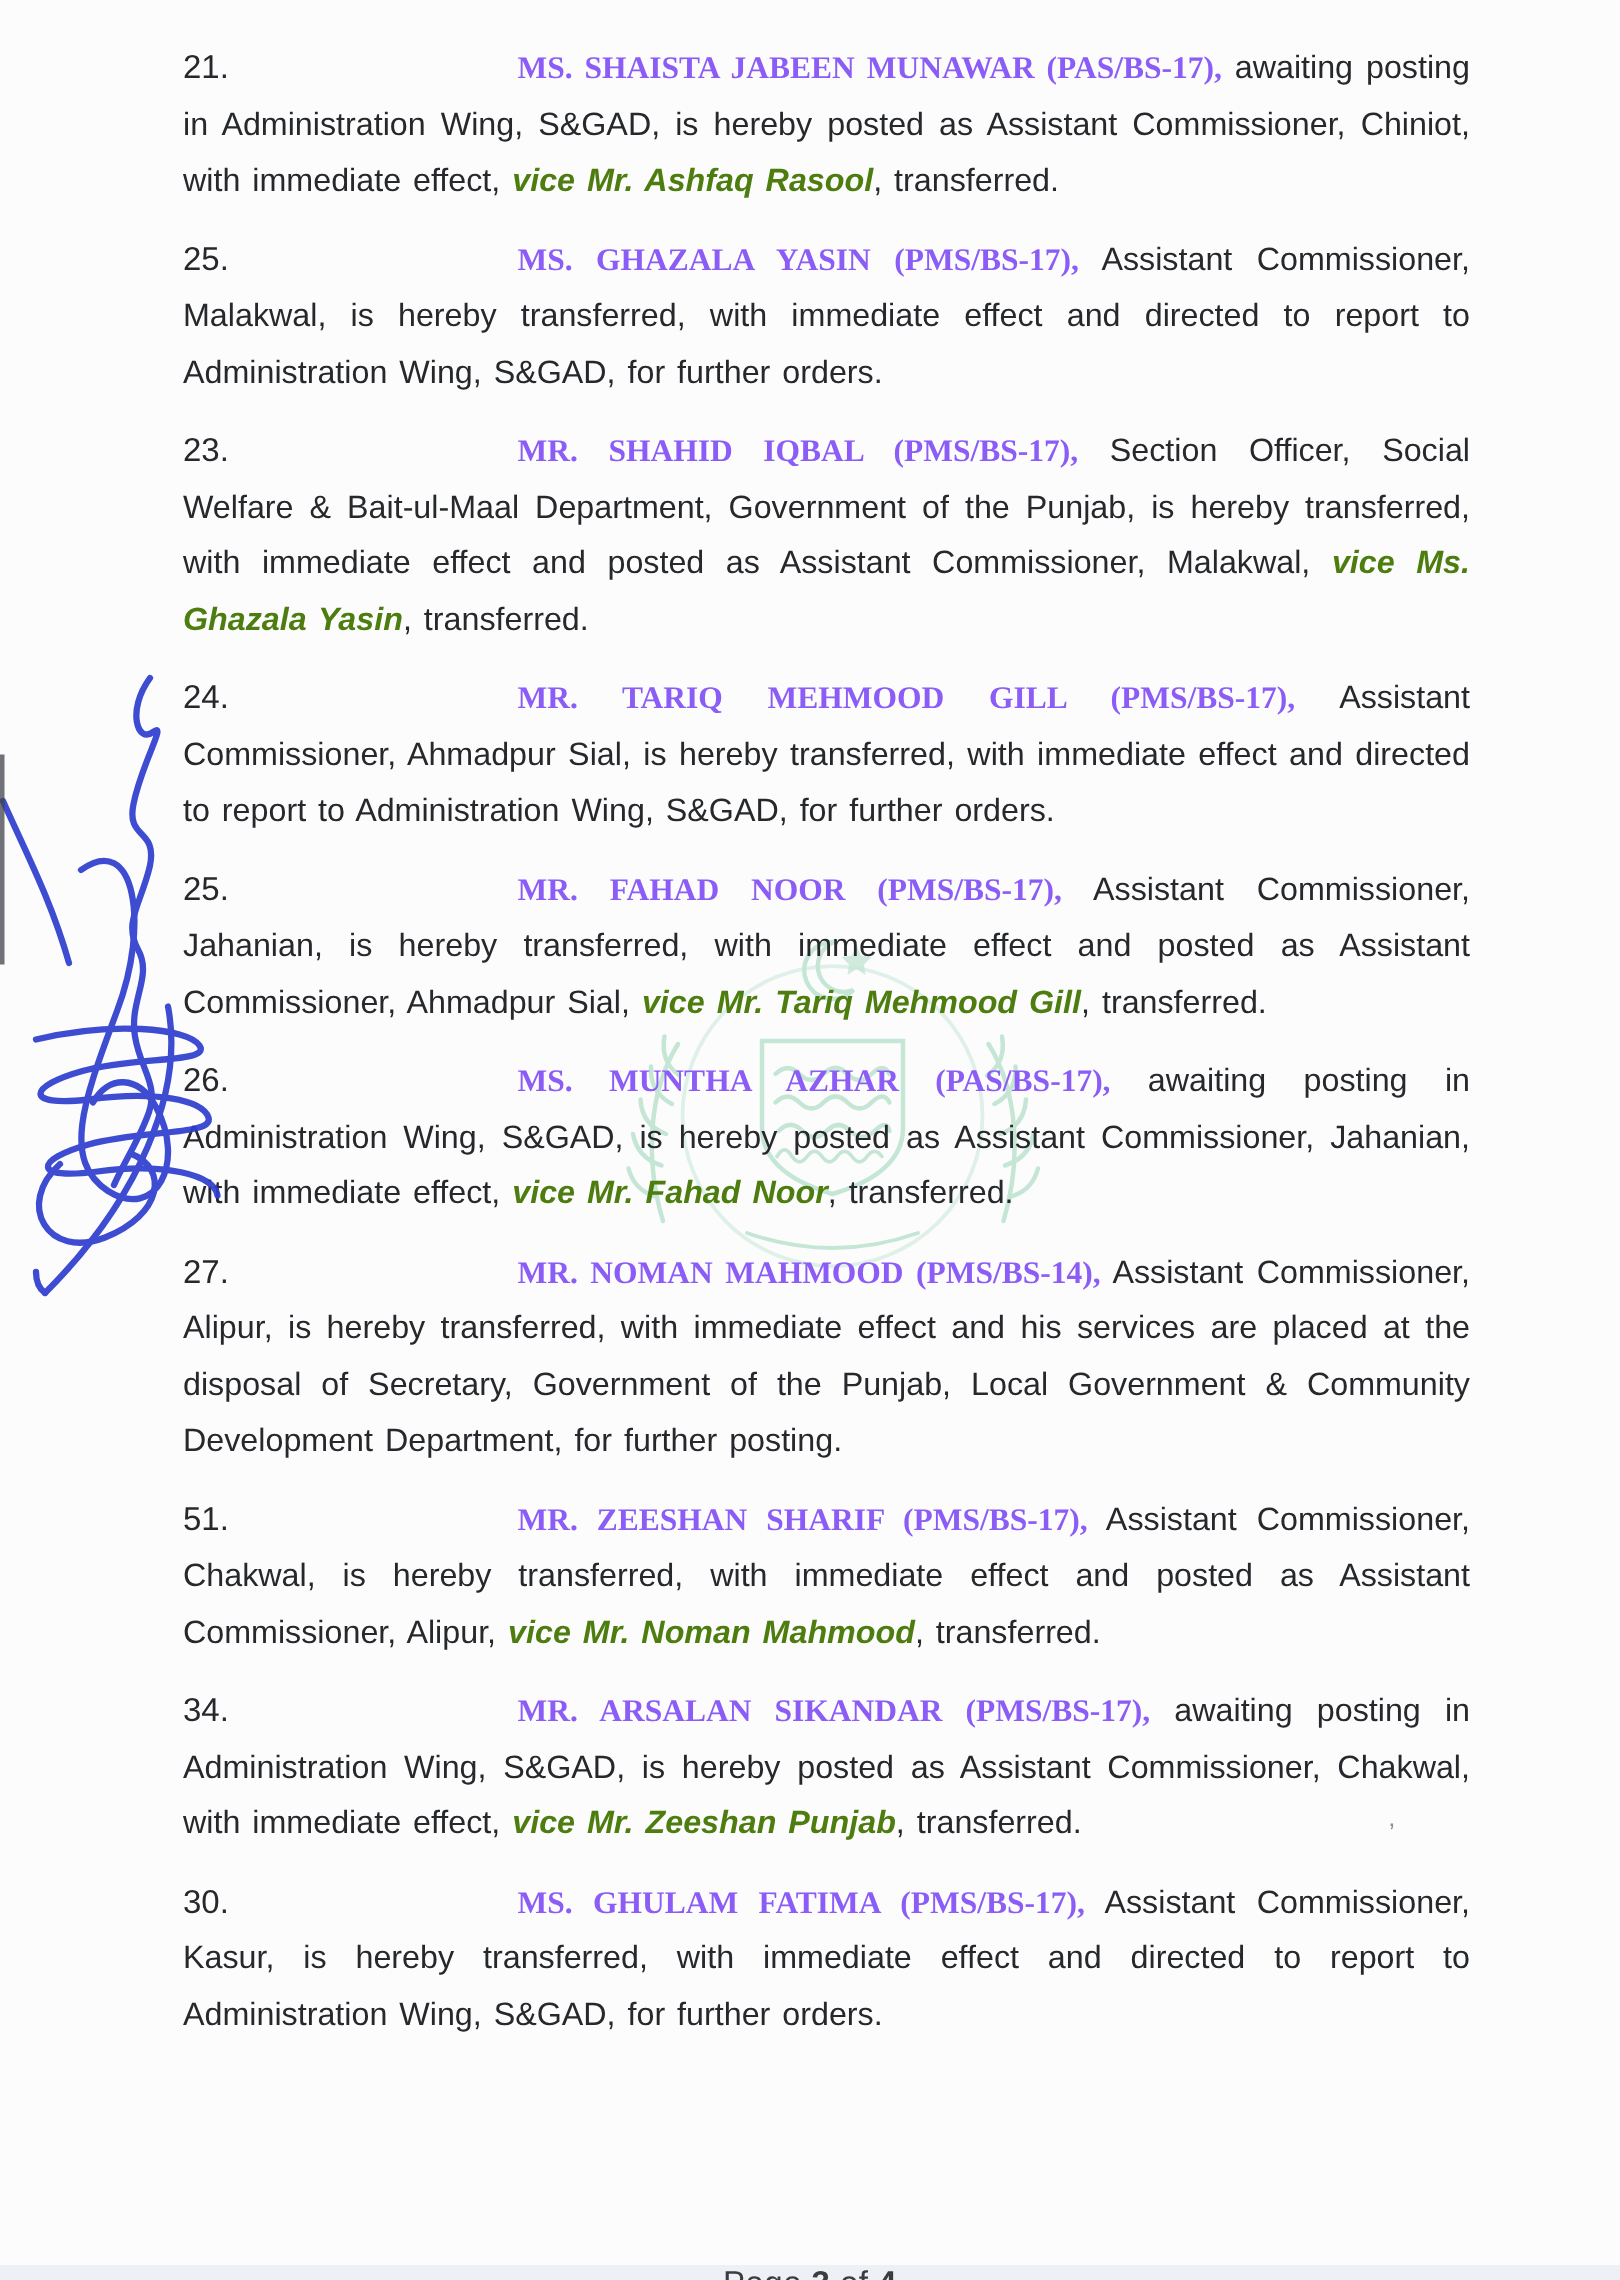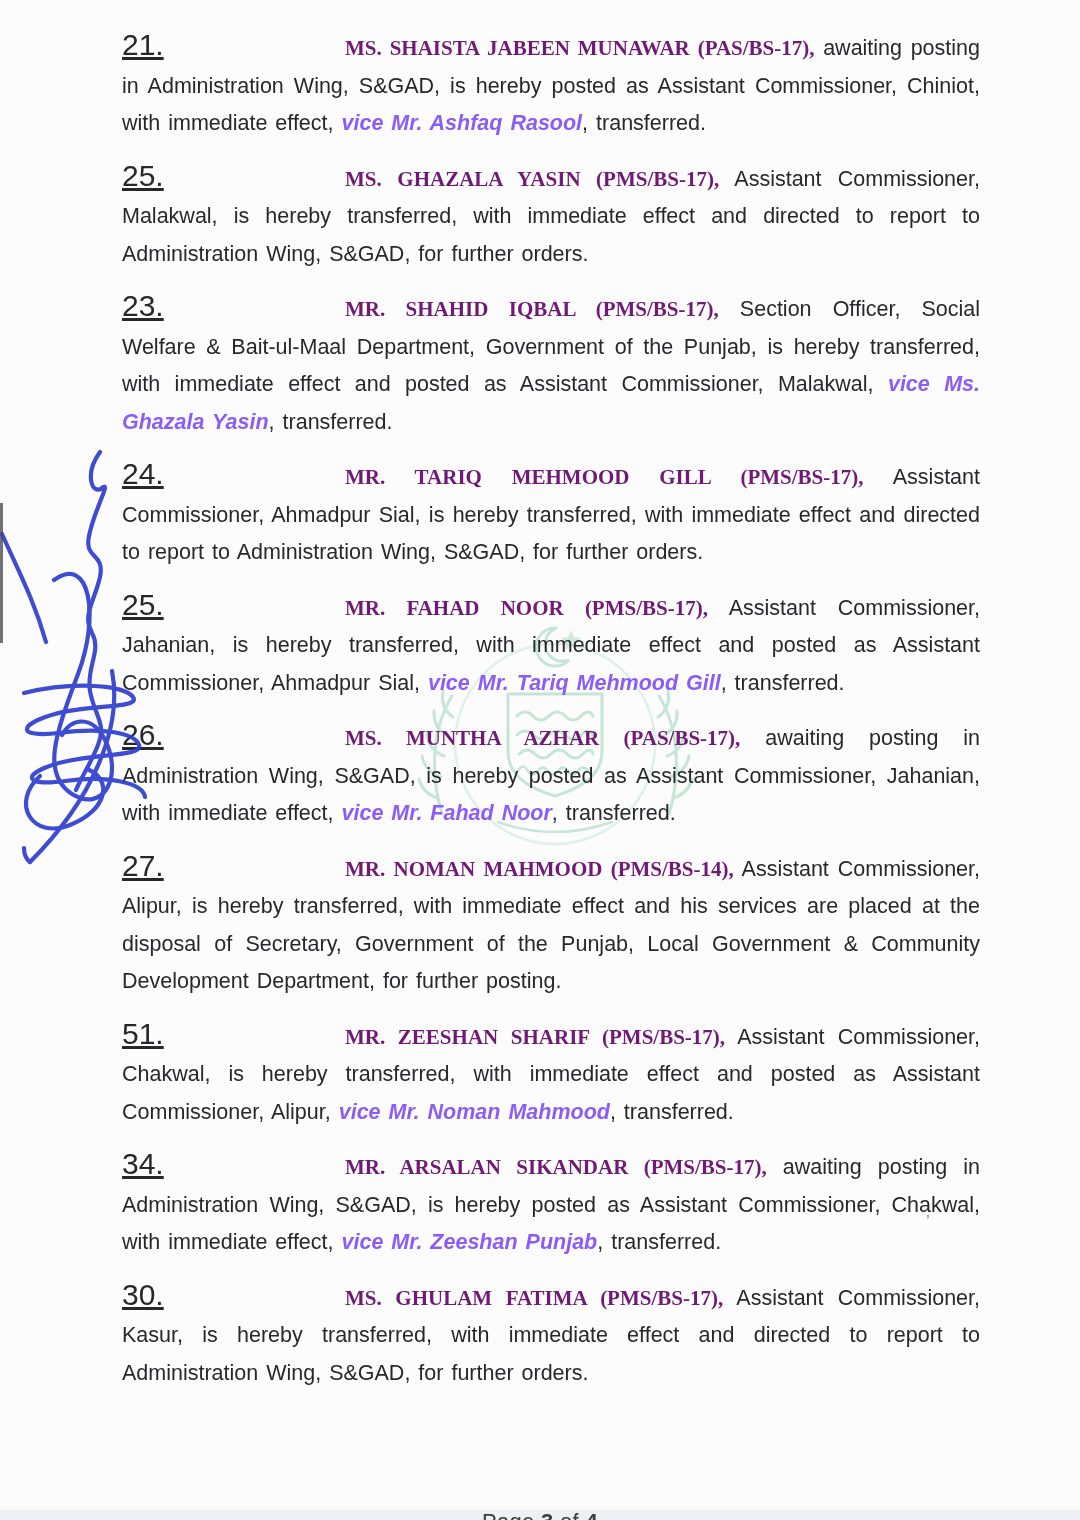--- a/index.html
+++ b/index.html
@@ -20,33 +20,32 @@
     font-size: 21.5px;
     line-height: 37.5px;
     text-align: justify;
     color: #26282b;
     margin: 0 0 14px 0;
     word-spacing: 2px;
   }
   .para .num {
     display: inline-block;
     width: 223px;
-    font-size: 30px;
-    text-decoration: underline;
+    font-size: 22px;
   }
   .para .name {
     font-family: "Liberation Serif", serif;
     font-weight: 700;
     font-size: 21px;
-    color: #701a75;
+    color: #8b5cf6;
   }
   .para .vice {
     font-weight: 700;
     font-style: italic;
-    color: #8b5cf6;
+    color: #4d7c0f;
   }
 
   .footer {
     position: absolute;
     left: 0; top: 1509px; width: 100%;
     text-align: center;
     font-size: 22px;
     color: #3a3d40;
     letter-spacing: 0.3px;
   }

